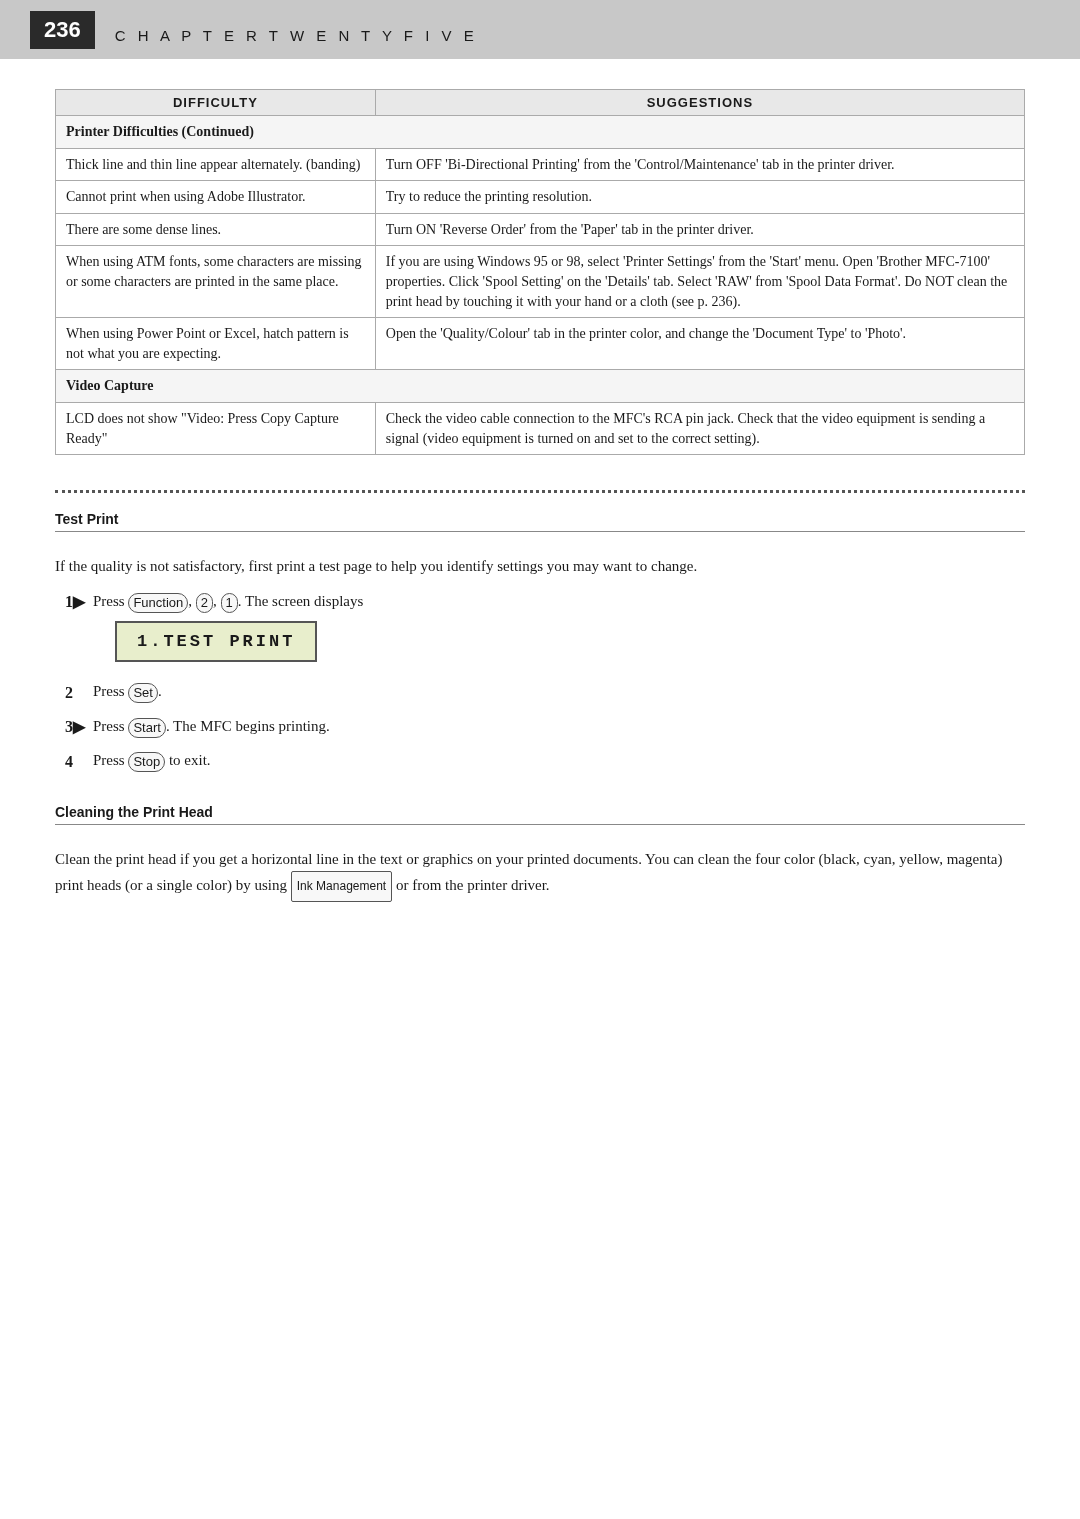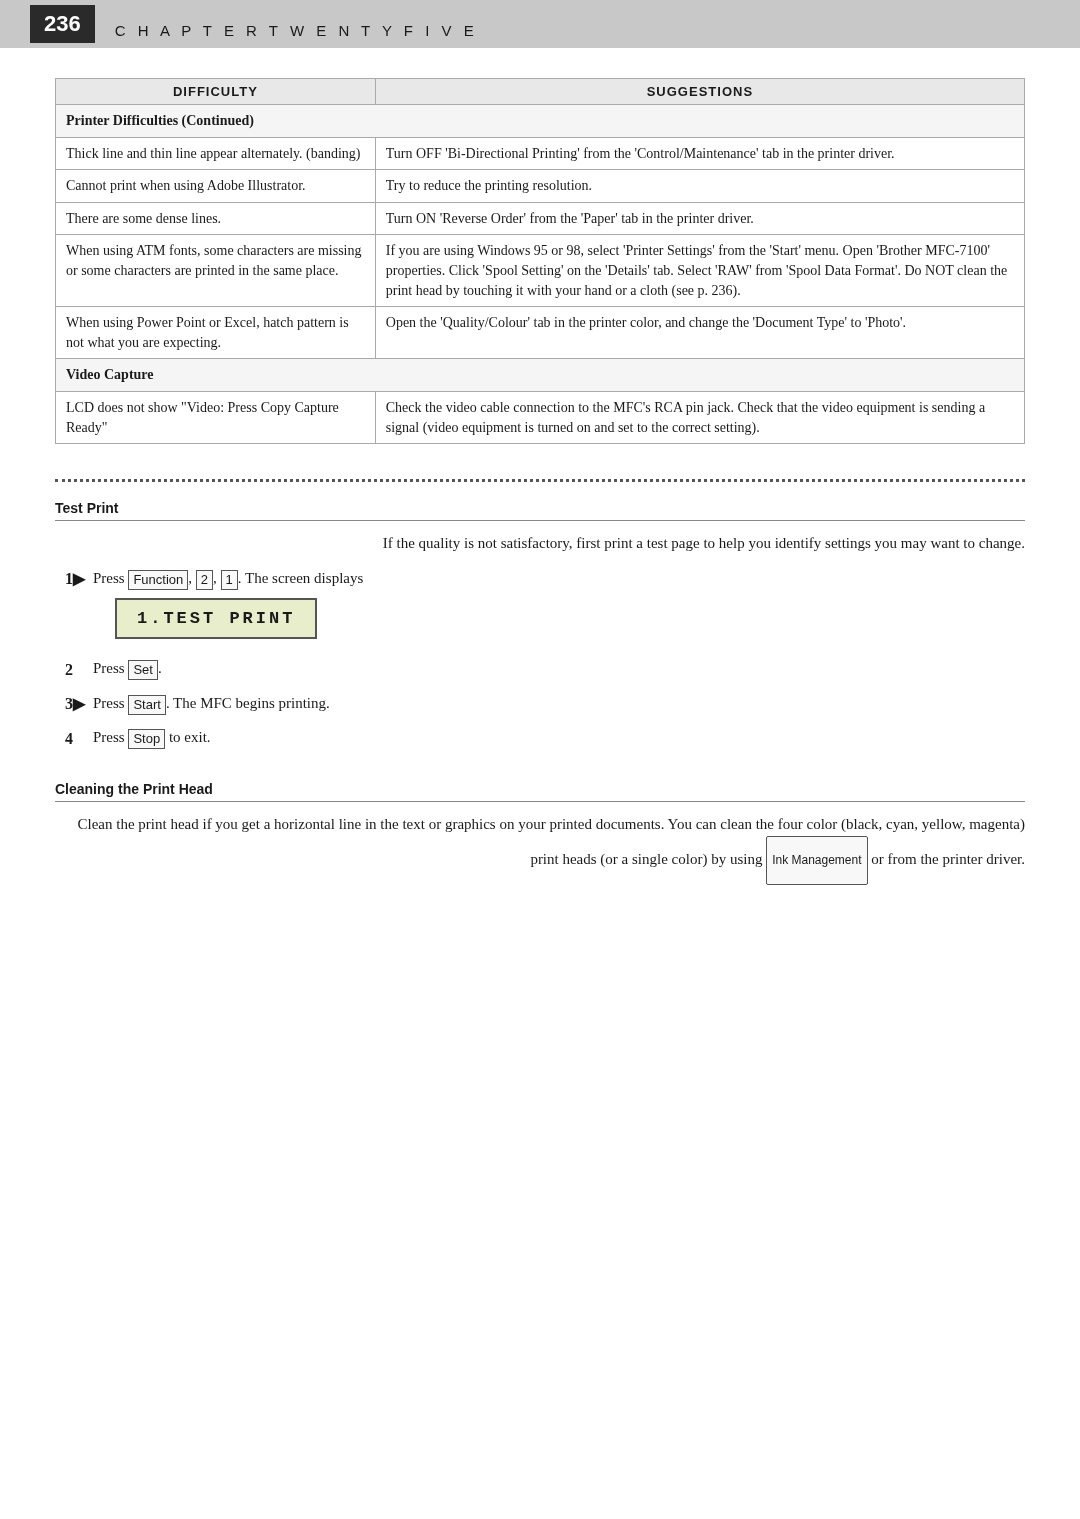--- a/index.html
+++ b/index.html
@@ -16,21 +16,21 @@
       font-size: 15px;
       color: #1a1a1a;
     }
 
     
     .page-header {
       background: #c8c8c8;
       display: flex;
       align-items: center;
       padding: 10px 30px;
-      height: 48px;
+      height: 59px;
       text-align: center;
     }
 
     .page-number-box {
       background: #2a2a2a;
       color: #ffffff;
       font-size: 22px;
       font-weight: bold;
       padding: 6px 14px;
       font-family: Arial, sans-serif;
@@ -124,23 +124,22 @@
       font-weight: bold;
       color: #1a1a1a;
       margin-bottom: 4px;
       border-bottom: 1px solid #888;
       padding-bottom: 4px;
     }
 
     .sub-section-body {
       font-size: 15px;
       line-height: 1.6;
-      margin-top: 10px;
+      margin-top: 22px;
       margin-bottom: 12px;
-      text-align: right;
     }
 
     
     .steps-list {
       list-style: none;
       margin: 10px 0 10px 10px;
     }
 
     .steps-list li {
       display: flex;
@@ -165,21 +164,21 @@
       font-weight: bold;
     }
 
     
     .key-btn {
       display: inline-block;
       border: 1px solid #555;
       padding: 0px 4px;
       font-size: 13px;
       font-family: Arial, sans-serif;
-      border-radius: 0;
+      border-radius: 10px;
       background: #f8f8f8;
       vertical-align: middle;
       line-height: 1.4;
     }
 
     
     .lcd-display {
       display: inline-block;
       border: 2px solid #555;
       background: #e8eecc;
@@ -193,21 +192,21 @@
     }
 
     .step-content {
       flex: 1;
     }
 
     
     .ink-mgmt-btn {
       display: inline-block;
       border: 1px solid #555;
-      padding: 14px 5px;
+      padding: 5px 5px;
       font-size: 12px;
       font-family: Arial, sans-serif;
       border-radius: 2px;
       background: #f8f8f8;
       vertical-align: middle;
     }
   </style>
 </head>
 <body>
 

